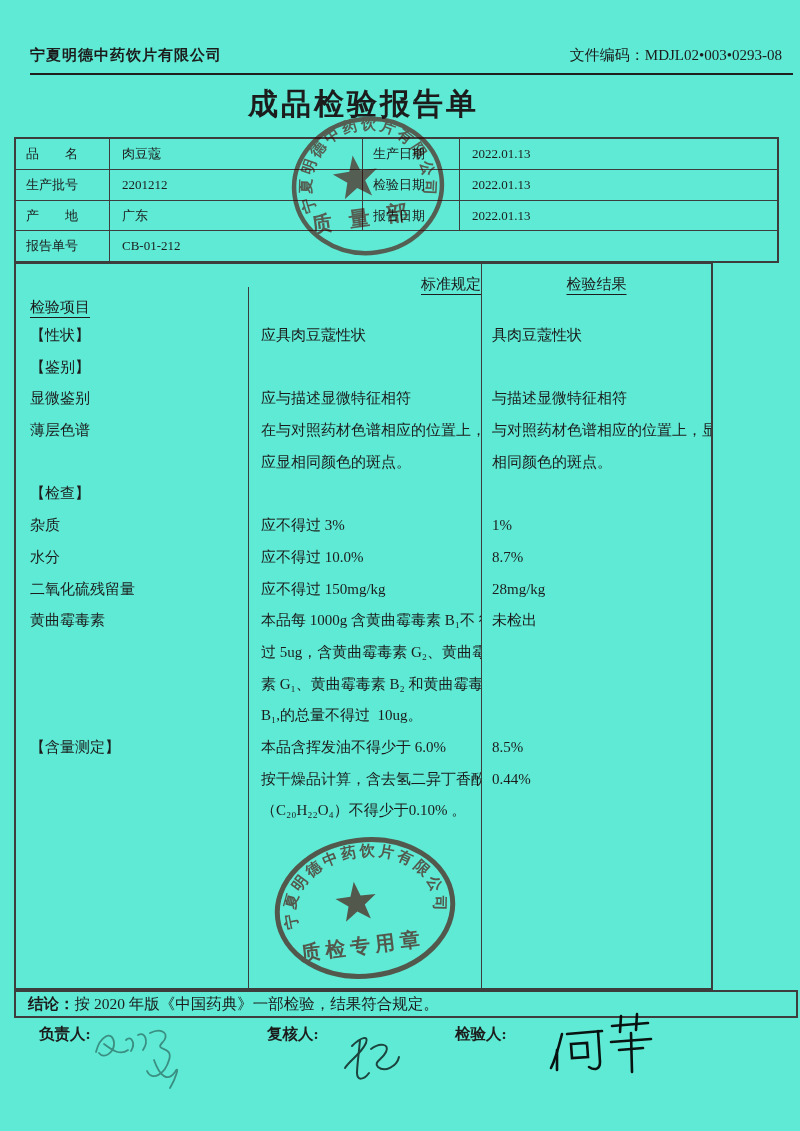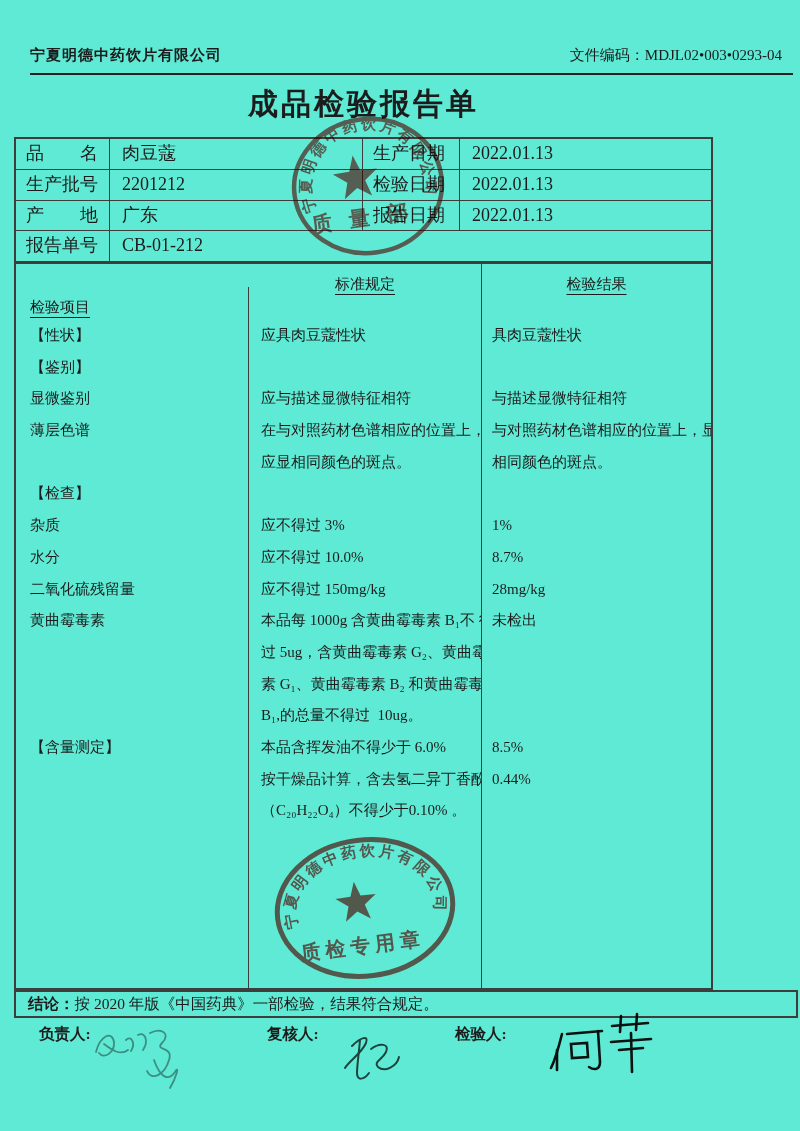--- a/index.html
+++ b/index.html
@@ -9,21 +9,21 @@
     font-family:"Liberation Serif","DejaVu Serif",serif;
     color:#1c1c1c;
   }
   .abs{position:absolute;}
   .company{left:30px;top:46px;font-size:15px;font-weight:bold;letter-spacing:1px;}
   .doccode{right:18px;top:46px;font-size:15px;}
   .hrule{left:30px;top:73px;width:763px;height:2px;background:#1f1f1f;}
   .title{left:14px;top:84px;width:699px;text-align:center;font-size:30px;font-weight:bold;letter-spacing:3px;}
 
   
-  .itable{left:14px;top:137px;width:699px;height:126px;border:2px solid #3d3d3d;box-sizing:border-box;display:flex;flex-direction:column;font-size:18px;justify-content:space-between;}
+  .itable{left:14px;top:137px;width:765px;height:126px;border:2px solid #3d3d3d;box-sizing:border-box;display:flex;flex-direction:column;font-size:13px;justify-content:space-between;}
   .irow{display:flex;flex:1;border-bottom:1.5px solid #3d3d3d;}
   .irow:last-child{border-bottom:none;}
   .ic{box-sizing:border-box;line-height:29px;white-space:pre;overflow:hidden;}
   .il{width:94px;border-right:1.5px solid #3d3d3d;padding-left:10px;}
   .iv{width:253px;border-right:1.5px solid #3d3d3d;padding-left:12px;}
   .il2{width:97px;border-right:1.5px solid #3d3d3d;padding-left:10px;}
   .iv2{flex:1;padding-left:12px;}
   .ivspan{flex:1;padding-left:12px;}
 
   
@@ -31,39 +31,39 @@
   .rhead{display:flex;height:56px;flex-shrink:0;}
   .rrow{display:flex;height:31.7px;flex-shrink:0;}
   .rfill{display:flex;flex:1;}
   .rc{box-sizing:border-box;line-height:31.7px;white-space:pre;overflow:hidden;}
   .c1{width:233px;border-right:1.5px solid #3d3d3d;padding-left:14px;}
   .c2{width:233px;border-right:1.5px solid #3d3d3d;padding-left:12px;}
   .c3{flex:1;padding-left:10px;}
   .hcell{box-sizing:border-box;padding-top:9px;line-height:22px;}
   .hcell span{text-decoration:underline;text-underline-offset:5px;}
   .hc1{width:233px;border-right:1.5px solid #3d3d3d;padding-left:14px;margin-top:23px;}
-  .hc2{width:233px;border-right:1.5px solid #3d3d3d;text-align:center;}
+  .hc2{width:233px;border-right:1.5px solid #3d3d3d;text-align:right;}
   .hc3{flex:1;text-align:center;}
 
   
   .conclusion{left:14px;top:990px;width:784px;height:28px;border:2px solid #3d3d3d;box-sizing:border-box;line-height:24px;padding-left:12px;font-size:15.5px;white-space:pre;}
   .conclusion b{font-weight:bold;}
 
   .siglabel{font-size:15.5px;top:1024px;font-weight:bold;}
   .sl1{left:39px;} .sl2{left:267px;} .sl3{left:455px;}
 
   .overlay{left:0;top:0;width:800px;height:1131px;pointer-events:none;mix-blend-mode:multiply;}
 </style>
 </head>
 <body>
 
 <div class="page">
 
   <div class="abs company">宁夏明德中药饮片有限公司</div>
-  <div class="abs doccode"><span>文件编码：</span><span>MDJL02•003•0293-04</span></div>
+  <div class="abs doccode"><span>文件编码：</span><span>MDJL02•003•0293-08</span></div>
   <div class="abs hrule"></div>
   <div class="abs title">成品检验报告单</div>
 
   <div class="abs itable">
     <div class="irow">
       <div class="ic il">品　　名</div>
       <div class="ic iv">肉豆蔻</div>
       <div class="ic il2">生产日期</div>
       <div class="ic iv2">2022.01.13</div>
     </div>

